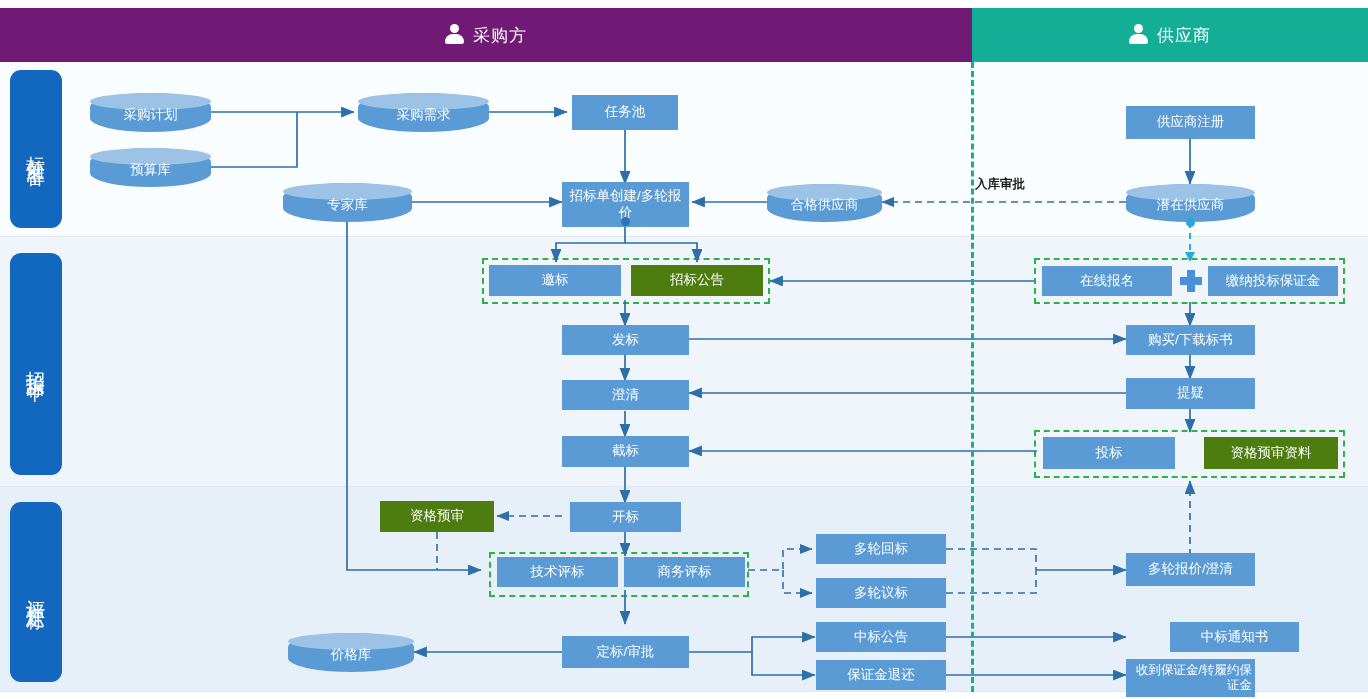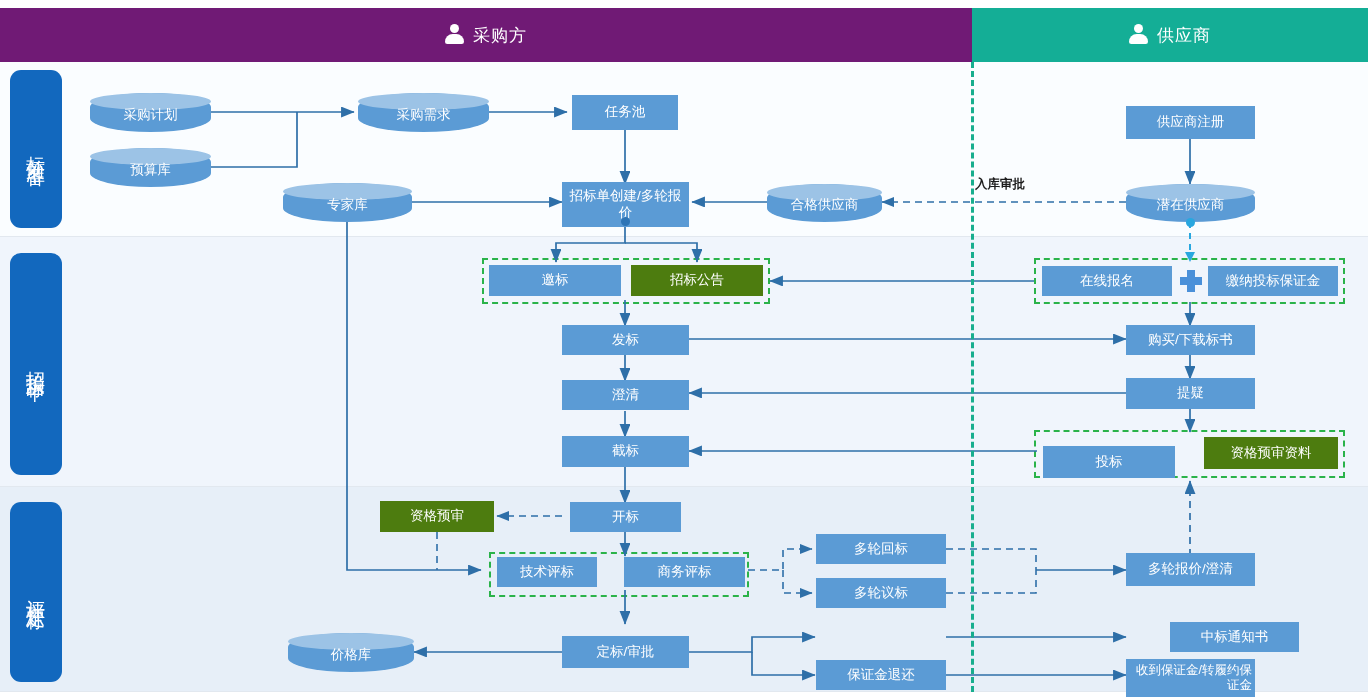--- a/index.html
+++ b/index.html
@@ -261,37 +261,37 @@
     </div>
 
   <div class="node" style="left:1126px; top:378px; width:129px; height:31px;">
     <span>提疑</span>
     </div>
 
   <div class="node" style="left:562px; top:436px; width:127px; height:31px;">
     <span>截标</span>
     </div>
 
-  <div class="node" style="left:1043px; top:446px; width:132px; height:32px;">
+  <div class="node" style="left:1043px; top:437px; width:132px; height:32px;">
     <span>投标</span>
     </div>
 
   <div class="node green" style="left:1204px; top:437px; width:134px; height:32px;">
     <span>资格预审资料</span>
     </div>
 
   <div class="node green" style="left:380px; top:501px; width:114px; height:31px;">
     <span>资格预审</span>
     </div>
 
   <div class="node" style="left:570px; top:502px; width:111px; height:30px;">
     <span>开标</span>
     </div>
 
-  <div class="node" style="left:497px; top:557px; width:100px; height:30px;">
+  <div class="node" style="left:497px; top:557px; width:121px; height:30px;">
     <span>技术评标</span>
     </div>
 
   <div class="node" style="left:624px; top:557px; width:121px; height:30px;">
     <span>商务评标</span>
     </div>
 
   <div class="node" style="left:816px; top:534px; width:130px; height:30px;">
     <span>多轮回标</span>
     </div>
@@ -305,20 +305,23 @@
     </div>
 
   <div class="node" style="left:562px; top:636px; width:127px; height:32px;">
     <span>定标/审批</span>
     </div>
 
   <div class="cyl" style="left:288px; top:633px; width:126px; height:39px;">
     <span>价格库</span>
     </div>
 
+  <div class="node" style="left:816px; top:622px; width:130px; height:30px;">
+    <span>中标公告</span>
+    </div>
 
   <div class="node" style="left:816px; top:660px; width:130px; height:30px;">
     <span>保证金退还</span>
     </div>
 
   <div class="node" style="left:1126px; top:622px; width:129px; height:30px;margin-left:44px;">
     <span>中标通知书</span>
     </div>
 
   <div class="node" style="left:1126px; top:659px; width:129px; height:38px; font-size:12.5px;text-align:right;">

